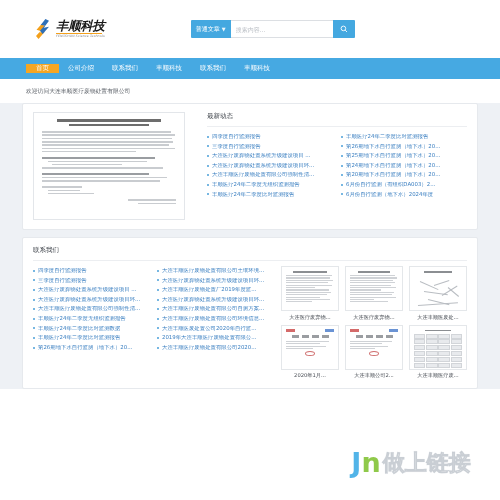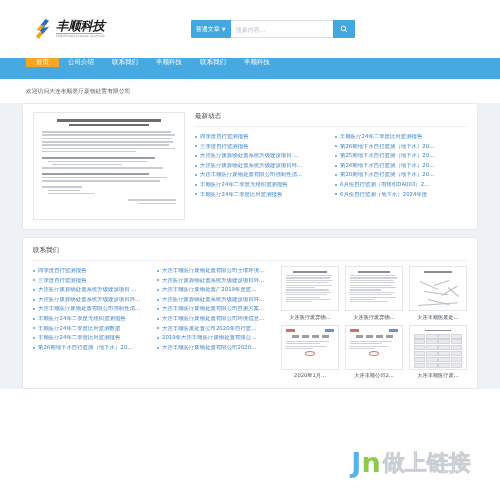--- a/index.html
+++ b/index.html
@@ -63,21 +63,21 @@
   .search-btn {
     width: 22px; background: #44a8e0; color: #fff;
     display: flex; align-items: center; justify-content: center;
     margin: -1px -1px -1px 0; border-radius: 0 1px 1px 0;
     cursor: pointer;
   }
 
   
   .nav {
     height: 21px; background: #46a9e2;
-    display: flex; align-items: flex-start; padding-left: 26px;
+    display: flex; align-items: center; padding-left: 26px;
   }
   .nav-item {
     display: flex; align-items: center; justify-content: center;
     padding: 0 9px; font-size: 6.5px; color: #ffffff;
     white-space: nowrap; cursor: pointer;
   }
   .nav-item.active { background: #f5a623; padding: 0 10px; }
 
   
   .welcome {
@@ -88,21 +88,21 @@
   
   .body-bg { background: #eef1f5; padding: 0 0 0 0; }
 
   .card {
     background: #fff; margin: 0 22px 7px 22px;
     border: 1px solid #e6e9ed; border-radius: 2px;
     padding: 8px 10px 9px 10px;
   }
   .card.flat { padding-bottom: 6px; }
 
-  .row2 { display: flex; gap: 10px; }
+  .row2 { display: flex; gap: 22px; }
 
   
   .doc-thumb {
     width: 152px; height: 108px; background: #fff;
     border: 1px solid #e3e6ea; flex: none;
     padding: 6px 8px; overflow: hidden;
   }
   .doc-title-l { height: 2.6px; background: #6d6d6d; margin: 0 auto 2px auto; }
   .doc-line { height: 1.5px; background: #c9ccd0; margin-bottom: 1.8px; }
   .doc-line.dk { background: #9a9da1; }

